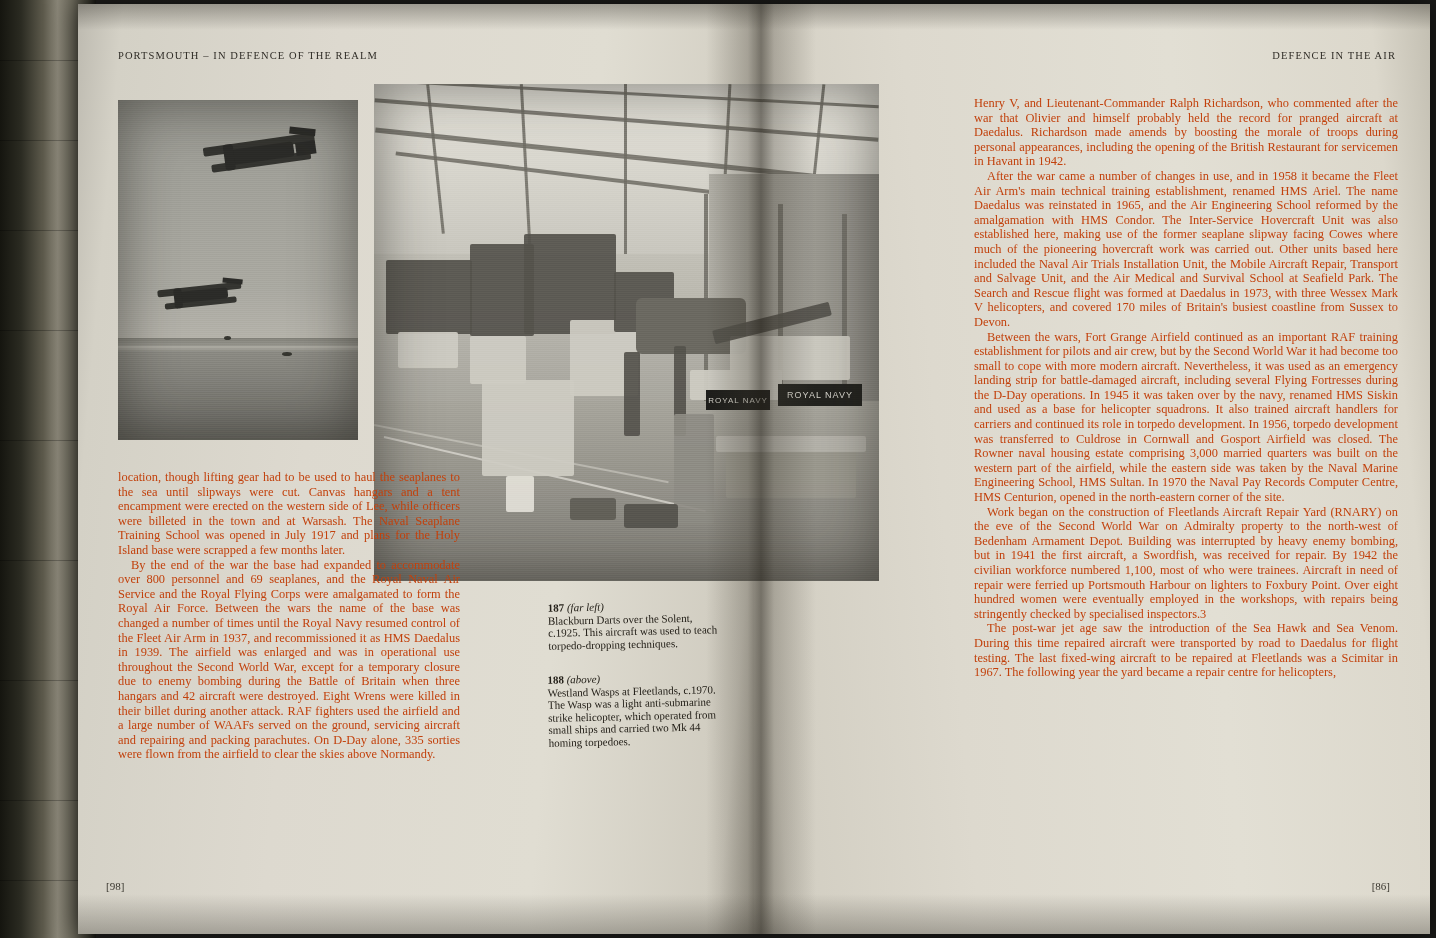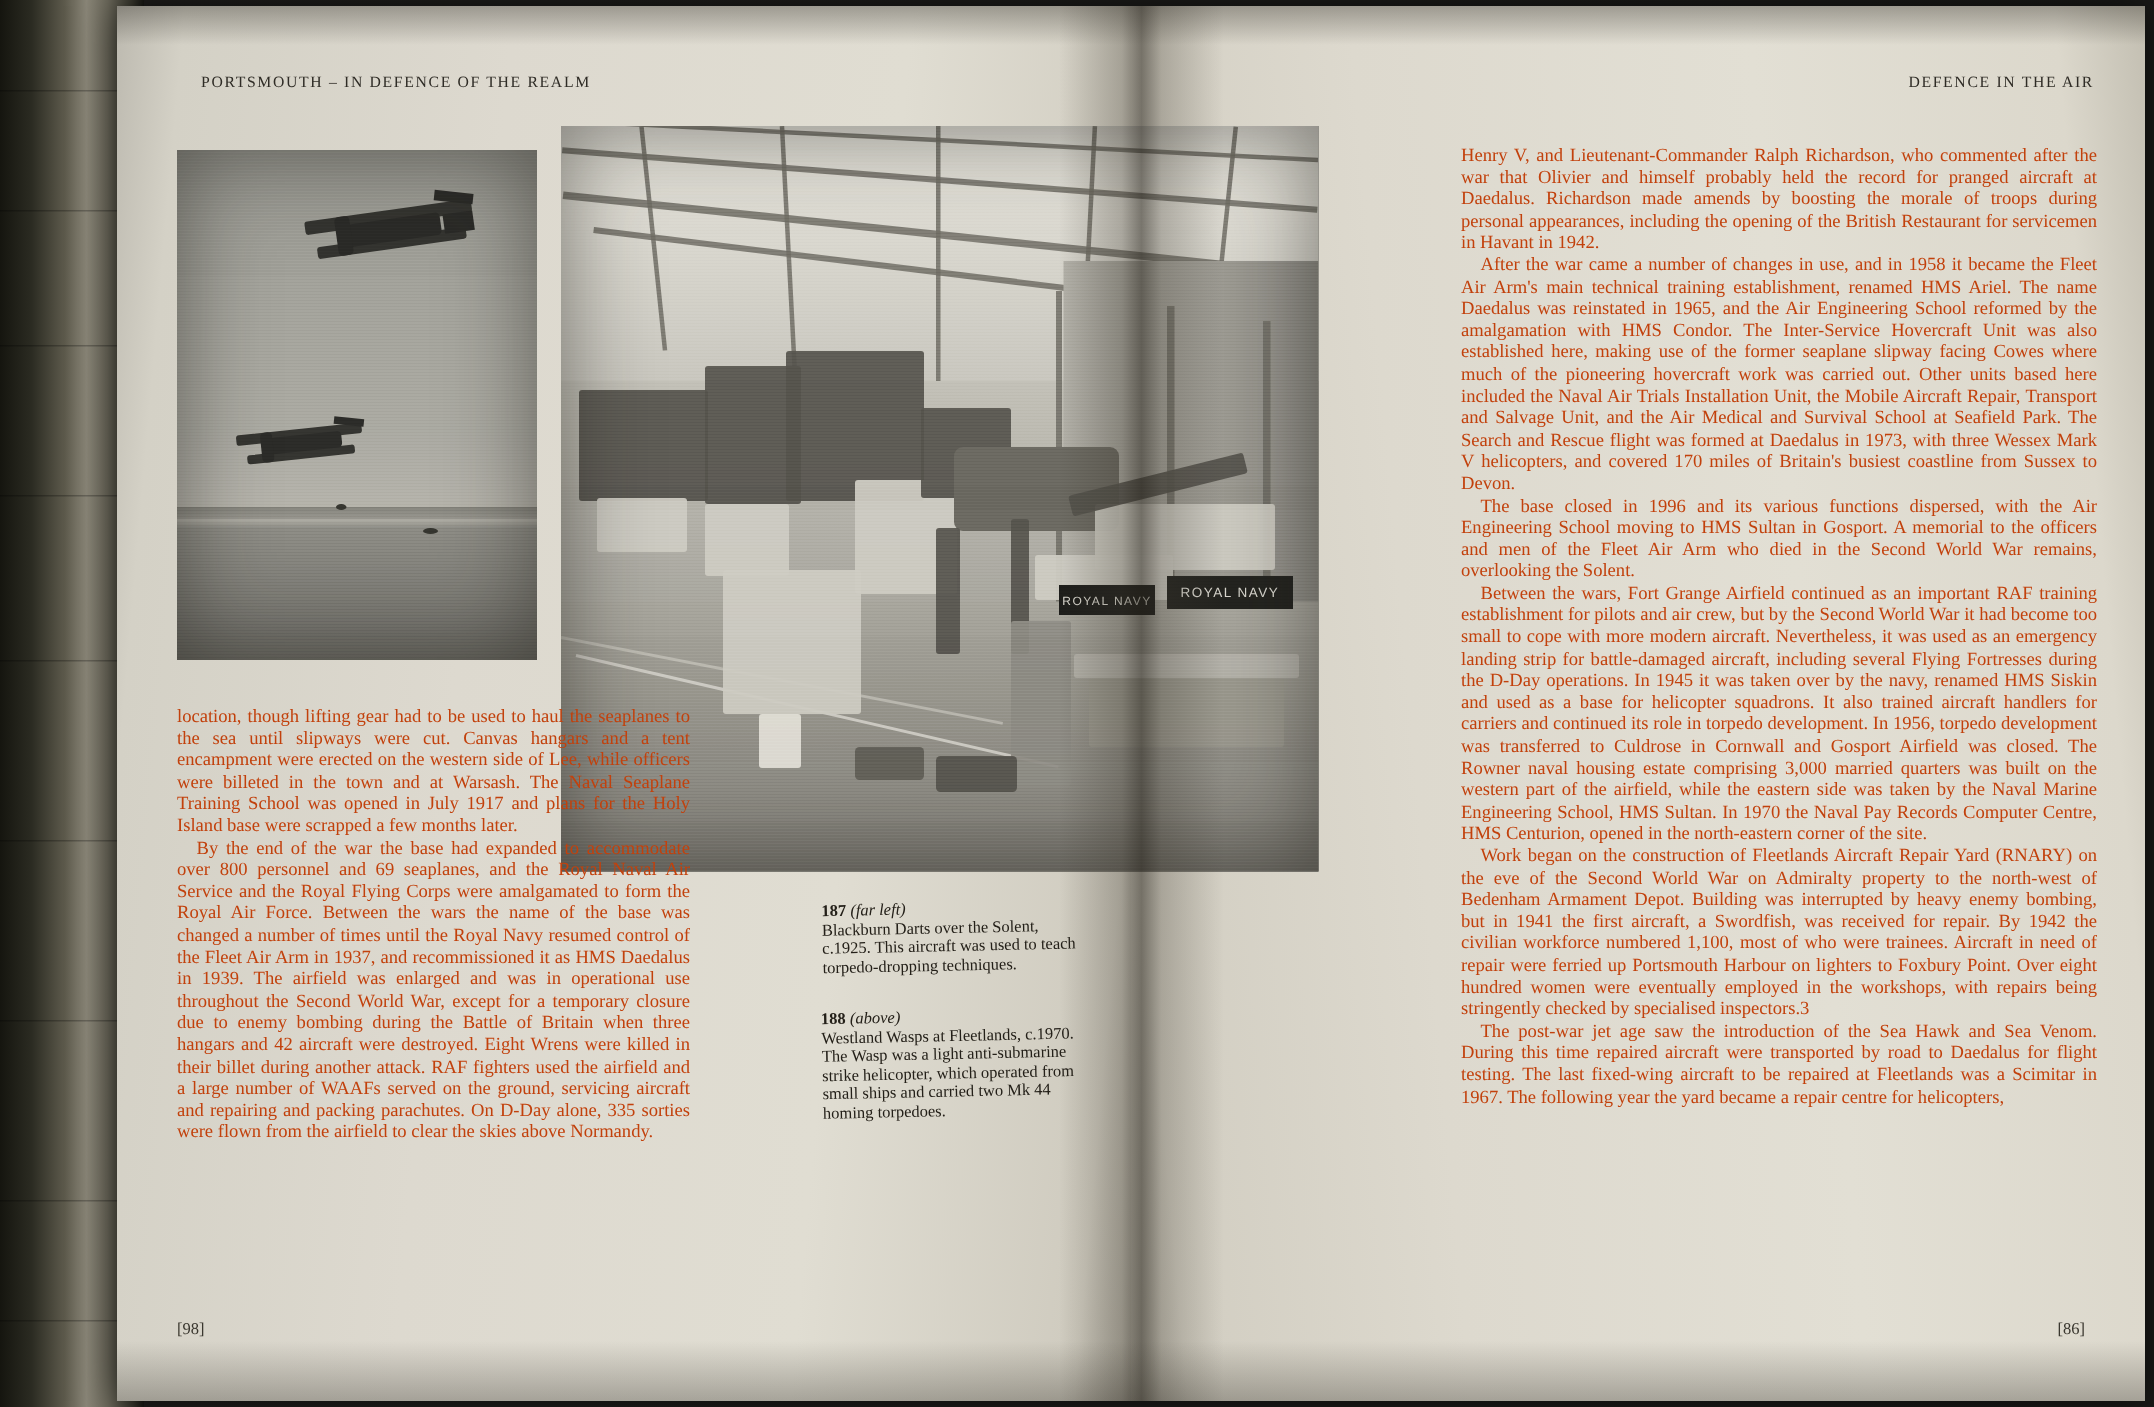--- a/index.html
+++ b/index.html
@@ -24,26 +24,26 @@
   .page-r{position:absolute;left:676px;top:0;width:676px;height:930px;
      background:linear-gradient(85deg,#b9b5a9 0%,#d2cec2 5%,#ddd9ce 30%,#e2dfd4 65%,#dcd8cc 92%,#c3bfb2 100%);}
   .gutter{position:absolute;left:628px;top:0;width:110px;height:930px;
      background:linear-gradient(90deg,rgba(0,0,0,0) 0%,rgba(60,55,45,.30) 38%,rgba(40,36,28,.55) 50%,rgba(60,55,45,.28) 62%,rgba(0,0,0,0) 100%);
      pointer-events:none;}
   .topshade{position:absolute;left:0;top:0;width:1352px;height:26px;background:linear-gradient(180deg,rgba(35,32,25,.35),rgba(0,0,0,0));pointer-events:none;}
   .botshade{position:absolute;left:0;bottom:0;width:1352px;height:40px;background:linear-gradient(0deg,rgba(35,32,25,.30),rgba(0,0,0,0));pointer-events:none;}
 
   
   .runhead{position:absolute;font-size:10.5px;letter-spacing:1.1px;color:#2f2c26;
-     font-family:"Liberation Serif",serif;margin-left:16px;}
+     font-family:"Liberation Serif",serif;}
   .runhead.left{left:40px;top:46px;}
   .runhead.right{right:34px;top:46px;}
 
   .folio{position:absolute;font-size:11px;color:#3a372f;}
-  .folio.left{left:40px;bottom:42px;}
+  .folio.left{left:28px;bottom:42px;}
   .folio.right{right:40px;bottom:42px;}
 
   
   .col{position:absolute;font-size:12.4px;line-height:14.6px;color:#c2410c;text-align:justify;
        -webkit-hyphens:auto;hyphens:auto;}
   .col p{margin:0;text-indent:13px;}
   .col p.first{text-indent:0;}
 
   #col-left{left:40px;top:466px;width:342px;}
   #col-right{left:896px;top:92px;width:424px;}
@@ -214,21 +214,20 @@
     </div>
 
     <div class="col" id="col-left">
       <p class="first">location, though lifting gear had to be used to haul the seaplanes to the sea until slipways were cut. Canvas hangars and a tent encampment were erected on the western side of Lee, while officers were billeted in the town and at Warsash. The Naval Seaplane Training School was opened in July 1917 and plans for the Holy Island base were scrapped a few months later.</p>
       <p>By the end of the war the base had expanded to accommodate over 800 personnel and 69 seaplanes, and the Royal Naval Air Service and the Royal Flying Corps were amalgamated to form the Royal Air Force. Between the wars the name of the base was changed a number of times until the Royal Navy resumed control of the Fleet Air Arm in 1937, and recommissioned it as HMS Daedalus in 1939. The airfield was enlarged and was in operational use throughout the Second World War, except for a temporary closure due to enemy bombing during the Battle of Britain when three hangars and 42 aircraft were destroyed. Eight Wrens were killed in their billet during another attack. RAF fighters used the airfield and a large number of WAAFs served on the ground, servicing aircraft and repairing and packing parachutes. On D-Day alone, 335 sorties were flown from the airfield to clear the skies above Normandy.</p>
     </div>
 
     <div class="col" id="col-right">
       <p class="first">Henry V, and Lieutenant-Commander Ralph Richardson, who commented after the war that Olivier and himself probably held the record for pranged aircraft at Daedalus. Richardson made amends by boosting the morale of troops during personal appearances, including the opening of the British Restaurant for servicemen in Havant in 1942.</p>
       <p>After the war came a number of changes in use, and in 1958 it became the Fleet Air Arm's main technical training establishment, renamed HMS Ariel. The name Daedalus was reinstated in 1965, and the Air Engineering School reformed by the amalgamation with HMS Condor. The Inter-Service Hovercraft Unit was also established here, making use of the former seaplane slipway facing Cowes where much of the pioneering hovercraft work was carried out. Other units based here included the Naval Air Trials Installation Unit, the Mobile Aircraft Repair, Transport and Salvage Unit, and the Air Medical and Survival School at Seafield Park. The Search and Rescue flight was formed at Daedalus in 1973, with three Wessex Mark V helicopters, and covered 170 miles of Britain's busiest coastline from Sussex to Devon.</p>
-      <p>The base closed in 1996 and its various functions dispersed, with the Air Engineering School moving to HMS Sultan in Gosport. A memorial to the officers and men of the Fleet Air Arm who died in the Second World War remains, overlooking the Solent.</p>
       <p>Between the wars, Fort Grange Airfield continued as an important RAF training establishment for pilots and air crew, but by the Second World War it had become too small to cope with more modern aircraft. Nevertheless, it was used as an emergency landing strip for battle-damaged aircraft, including several Flying Fortresses during the D-Day operations. In 1945 it was taken over by the navy, renamed HMS Siskin and used as a base for helicopter squadrons. It also trained aircraft handlers for carriers and continued its role in torpedo development. In 1956, torpedo development was transferred to Culdrose in Cornwall and Gosport Airfield was closed. The Rowner naval housing estate comprising 3,000 married quarters was built on the western part of the airfield, while the eastern side was taken by the Naval Marine Engineering School, HMS Sultan. In 1970 the Naval Pay Records Computer Centre, HMS Centurion, opened in the north-eastern corner of the site.</p>
       <p>Work began on the construction of Fleetlands Aircraft Repair Yard (RNARY) on the eve of the Second World War on Admiralty property to the north-west of Bedenham Armament Depot. Building was interrupted by heavy enemy bombing, but in 1941 the first aircraft, a Swordfish, was received for repair. By 1942 the civilian workforce numbered 1,100, most of who were trainees. Aircraft in need of repair were ferried up Portsmouth Harbour on lighters to Foxbury Point. Over eight hundred women were eventually employed in the workshops, with repairs being stringently checked by specialised inspectors.3</p>
       <p>The post-war jet age saw the introduction of the Sea Hawk and Sea Venom. During this time repaired aircraft were transported by road to Daedalus for flight testing. The last fixed-wing aircraft to be repaired at Fleetlands was a Scimitar in 1967. The following year the yard became a repair centre for helicopters,</p>
     </div>
 
     <div class="gutter"></div>
     <div class="topshade"></div>
     <div class="botshade"></div>
   </div>
 </div>

